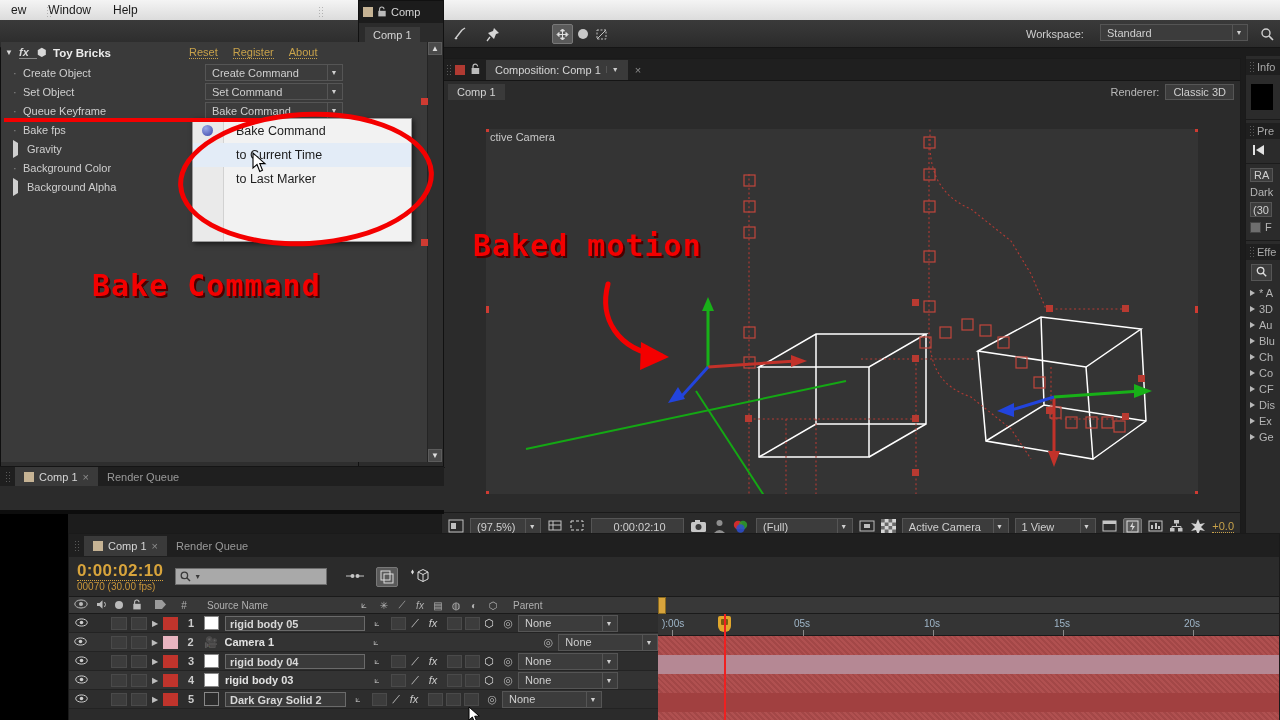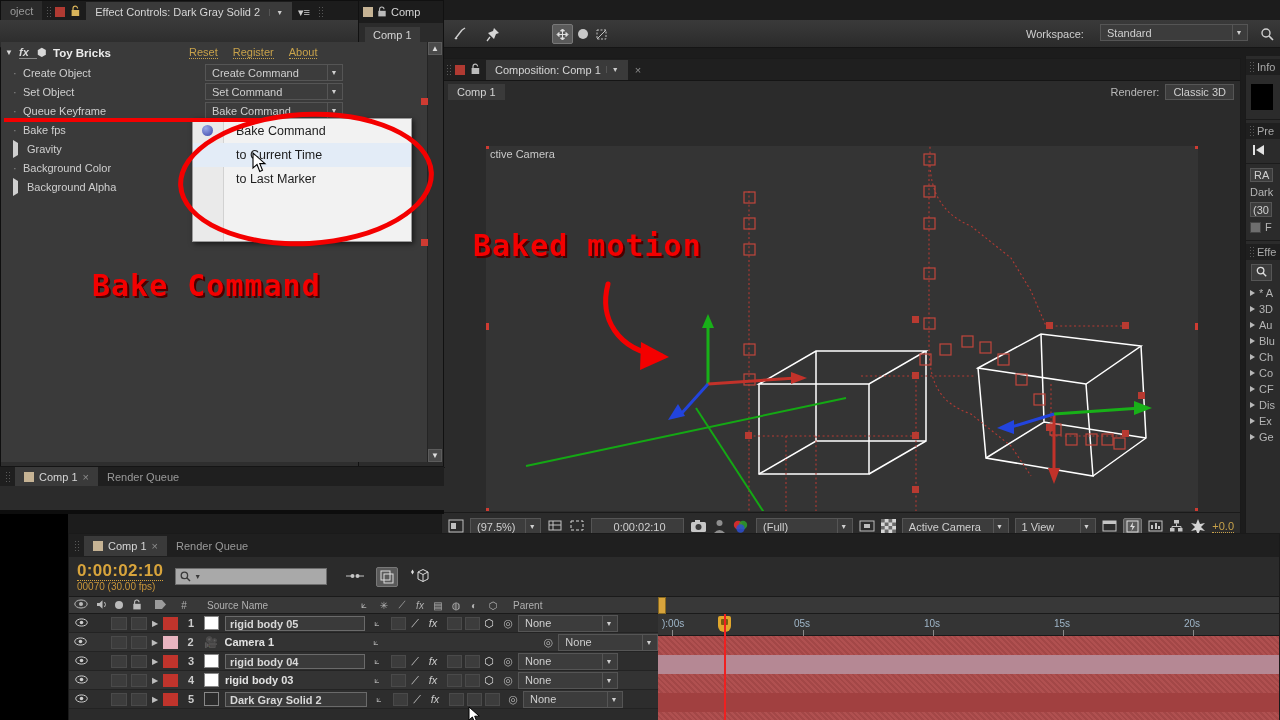--- a/index.html
+++ b/index.html
@@ -41,21 +41,21 @@
 
   
   #comp-panel { left:441px; top:58px; width:800px; height:483px; background:#2b2b2b;
                 border:1px solid #1a1a1a; }
   #comp-tabbar { height:22px; background:#1f1f1f; display:flex; align-items:center;
                  border-bottom:1px solid #151515; }
   #comp-sub { height:22px; background:#2b2b2b; display:flex; align-items:center;
               justify-content:space-between; padding:0 6px; }
   #comp-crumb { background:#3a3a3a; padding:2px 9px; color:#d4d4d4; font-size:11px; }
   #comp-view { position:absolute; left:44px; top:70px; width:712px; height:365px;
-               background:#343434; overflow:hidden;margin-top:17px; }
+               background:#343434; overflow:hidden; }
   #comp-bottombar { position:absolute; left:0; bottom:0; width:100%; height:28px;
                     background:#2b2b2b; border-top:1px solid #1a1a1a;
                     display:flex; align-items:center; gap:6px; padding:0 6px; }
 
   
   #right-rail { left:1245px; top:56px; width:35px; height:510px; background:#2b2b2b;
                 border-left:1px solid #1a1a1a; }
   .rail-sec { border-bottom:1px solid #1a1a1a; padding:3px 0 5px 0; }
   .rail-hd { display:flex; align-items:center; gap:3px; padding:2px 3px;
              color:#a9a9a9; font-size:11px; background:#1f1f1f; }
@@ -124,20 +124,25 @@
              border:5px solid #f40000; border-radius:50%; z-index:65;
              transform:rotate(-3deg); }
 
   .cover { position:absolute; background:#000; }
 </style>
 </head>
 <body>
 
 <div class="root">
 
+  <div id="app-menubar" class="panel">
+    <div class="mi">ew</div>
+    <div class="mi">Window</div>
+    <div class="mi">Help</div>
+  </div>
 
   <div id="toolbar" class="panel">
     <div class="tool" style="left:450px;width:22px;">
       <svg width="16" height="16" viewBox="0 0 16 16">
           <path d="M2 13 L9 4 M9 4 l3 -2 M3 12 l1 1" stroke="#cfcfcf" stroke-width="1.4" fill="none"></path>
         </svg>
     </div>
     <div class="tool" style="left:480px;width:24px;">
       <svg width="17" height="17" viewBox="0 0 17 17">
           <path d="M10 2 l5 5 -3 1 -2 5 -6-6 5-2z" fill="#d5d5d5"></path>
@@ -716,21 +721,21 @@
               </svg></span>
           <span style="width:18px;"></span>
           <span style="width:16px;height:13px;background:#3c3c3c;border:1px solid #4a4a4a;"></span>
           <span style="width:4px;"></span>
           <span style="width:16px;height:13px;background:#3c3c3c;border:1px solid #4a4a4a;"></span>
           <span style="width:16px;text-align:center;color:#bdbdbd;font-size:8px;">▶</span>
           <span style="width:15px;height:13px;background:#c0342c;"></span>
           <span style="width:26px;text-align:center;color:#ccc;font-weight:bold;">5</span>
           <span style="width:15px;height:14px;background:#2b2b2b;border:1px solid #888;"></span>
           <span style="width:6px;"></span>
-          <span class="lname" style="width:142px;">Dark Gray Solid 2</span>
+          <span class="lname" style="width:121px;">Dark Gray Solid 2</span>
           <span style="width:24px;text-align:center;color:#aaa;font-size:9px;">⟀</span>
           <span style="width:15px;height:13px;background:#3c3c3c;border:1px solid #4a4a4a;margin-left:2px;"></span>
           <span style="width:18px;text-align:center;color:#ccc;">⟋</span>
           <span style="width:18px;text-align:center;color:#ccc;font-style:italic;">fx</span>
           <span style="width:15px;height:13px;background:#3c3c3c;border:1px solid #4a4a4a;margin-left:5px;"></span>
           <span style="width:15px;height:13px;background:#3c3c3c;border:1px solid #4a4a4a;margin-left:3px;"></span>
           <span style="width:15px;height:13px;background:#3c3c3c;border:1px solid #4a4a4a;margin-left:3px;"></span>
           <span style="width:20px;text-align:center;color:#bbb;margin-left:3px;">◎</span>
           <div class="dd" style="width:100px;">
             <span>None</span>

